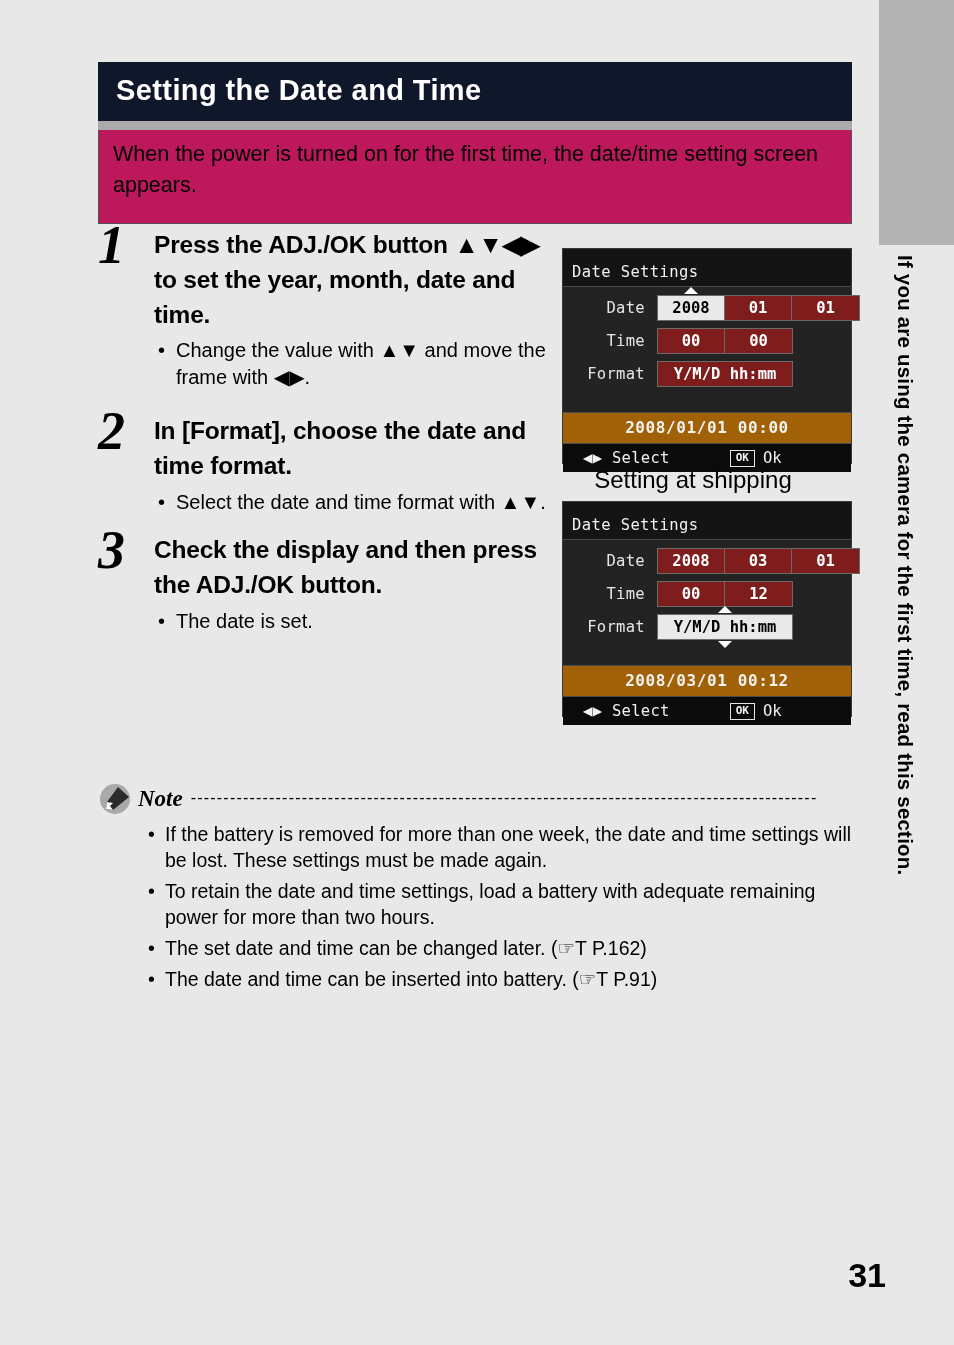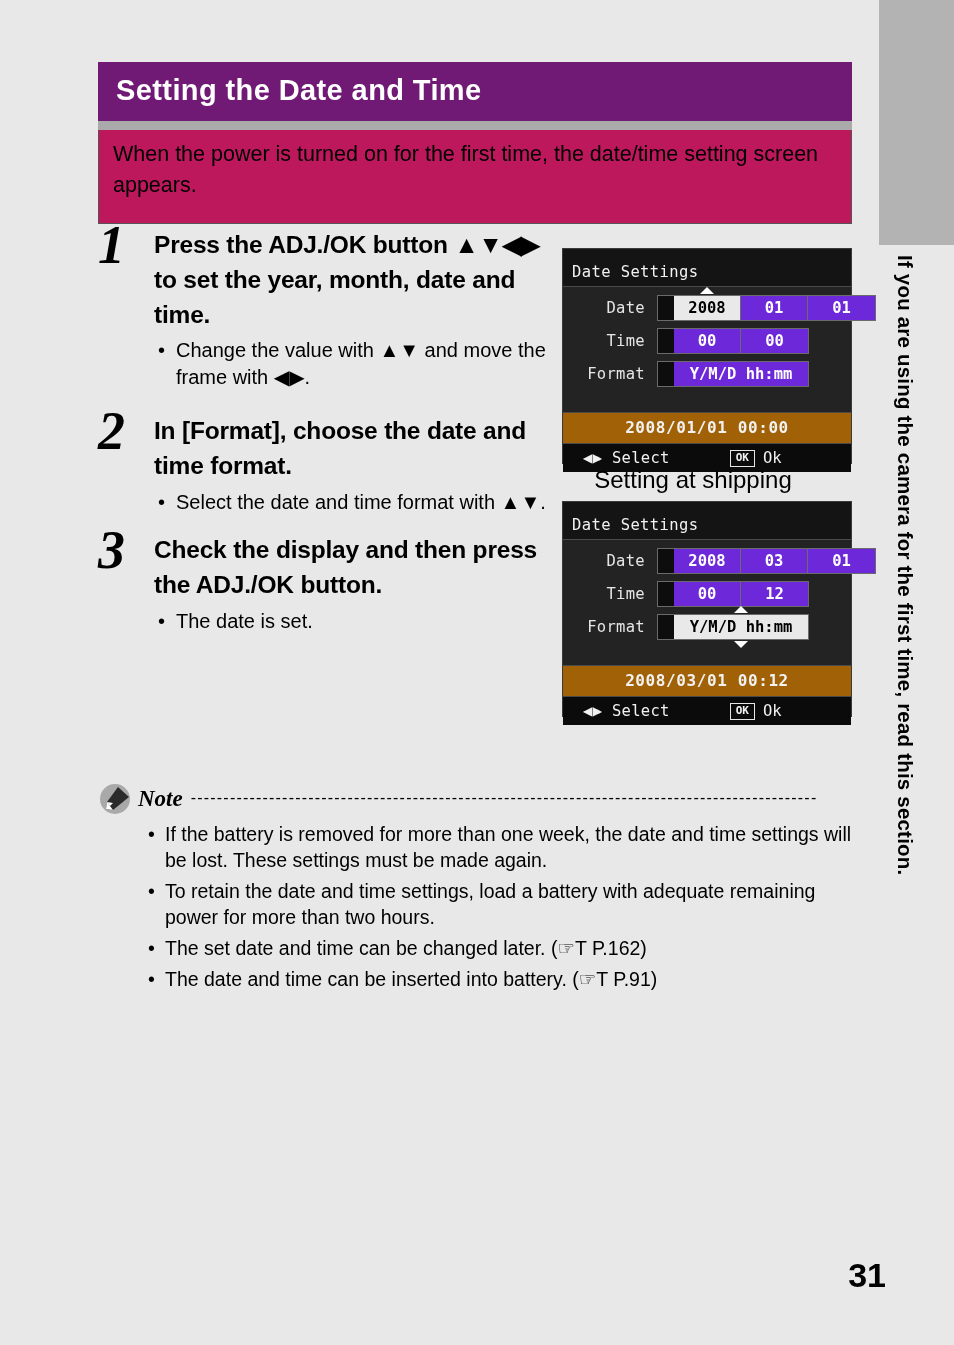--- a/index.html
+++ b/index.html
@@ -44,21 +44,21 @@
   
   #content {
     position: absolute;
     left: 98px;
     top: 62px;
     width: 754px;
   }
 
   
   #chapter-header {
-    background: #701a75;
+    background: #0f172a;
     color: #fff;
     font-size: 29px;
     font-weight: bold;
     letter-spacing: 0.4px;
     padding: 14px 0 16px 18px;
     line-height: 1.0;
   }
   #header-rule {
     height: 9px;
     background: #aaaaaa;
@@ -172,29 +172,28 @@
     font-size: 15.5px;
     color: #e6e6e6;
     letter-spacing: 0.3px;
   }
   .cam-fields {
     display: flex;
     border: 1px solid #6a6a6a;
     background: #0d0d0d;
     height: 26px;
     box-sizing: border-box;
-    padding-left: 16px;
   }
   .cam-field {
     width: 67px;
     text-align: center;
     font-size: 15.5px;
     line-height: 24px;
     border-right: 1px solid #6a6a6a;
-    background: #6d28d9;
+    background: #7f1d1d;
     color: #fff;
     font-weight: bold;
     position: relative;
     box-sizing: border-box;
   }
   .cam-field:last-child { border-right: none; }
   .cam-field.wide { width: 134px; }
   .cam-field.sel {
     background: #e9e9e9;
     color: #000;

